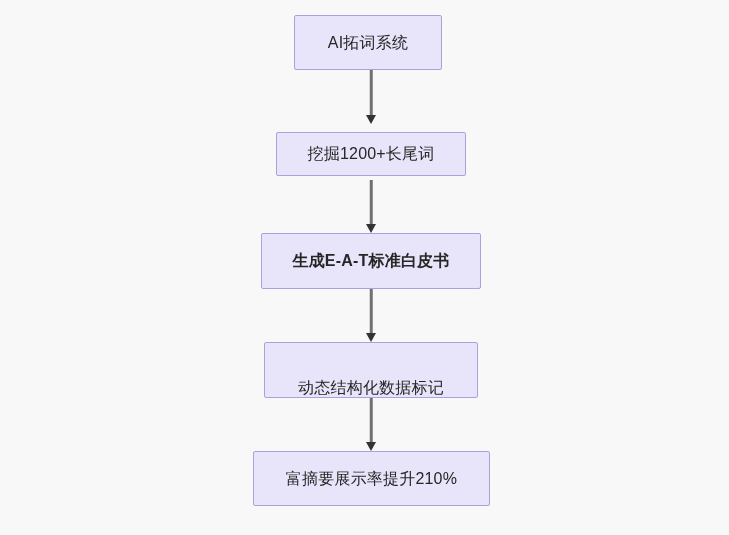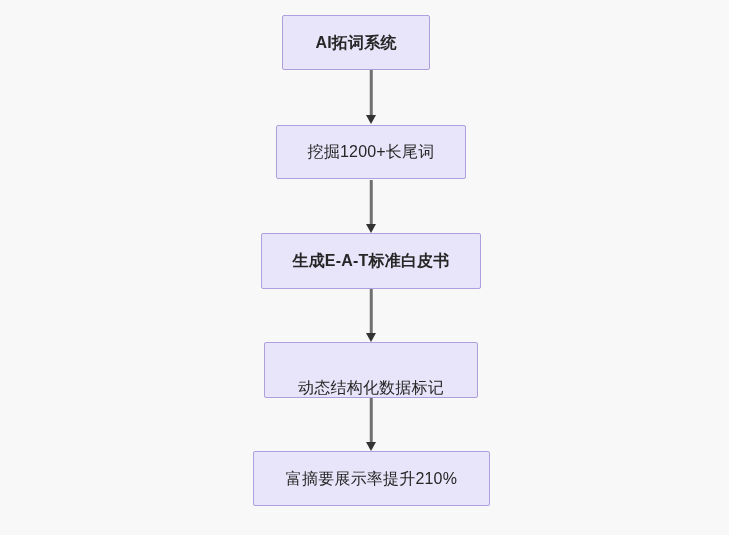--- a/index.html
+++ b/index.html
@@ -69,24 +69,24 @@
       <div class="edge-head" style="top: 44px;"></div>
     </div>
     <div class="edge" style="left: 371px; top: 289px; height: 53px;">
       <div class="edge-line" style="height: 45px;"></div>
       <div class="edge-head" style="top: 44px;"></div>
     </div>
     <div class="edge" style="left: 371px; top: 398px; height: 53px;">
       <div class="edge-line" style="height: 45px;"></div>
       <div class="edge-head" style="top: 44px;"></div>
     </div>
-    <div class="node" style="left: 282px; top: 15px; width: 148px; height: 55px; font-weight: bold;">
+    <div class="node" style="left: 294px; top: 15px; width: 148px; height: 55px;">
       <span>AI拓词系统</span>
     </div>
-    <div class="node" style="left: 276px; top: 125px; width: 190px; height: 54px;">
+    <div class="node" style="left: 276px; top: 132px; width: 190px; height: 44px;">
       <span>挖掘1200+长尾词</span>
     </div>
     <div class="node" style="left: 261px; top: 233px; width: 220px; height: 56px; font-weight: bold;">
       <span>生成E-A-T标准白皮书</span>
     </div>
     <div class="node" style="left: 264px; top: 342px; width: 214px; height: 56px; align-items: flex-end;">
       <span>动态结构化数据标记</span>
     </div>
     <div class="node" style="left: 253px; top: 451px; width: 237px; height: 55px;">
       <span>富摘要展示率提升210%</span>

